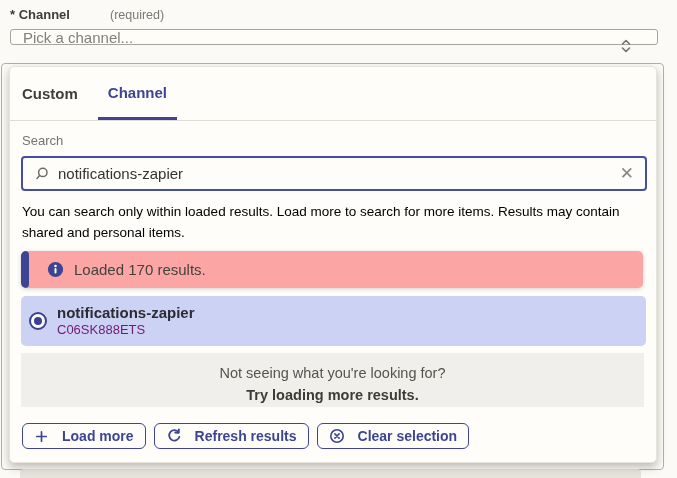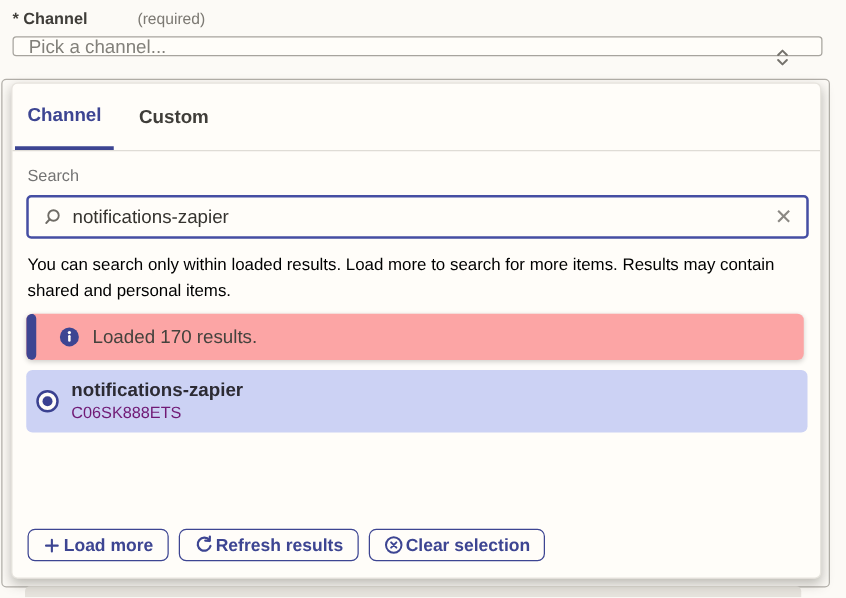--- a/index.html
+++ b/index.html
@@ -42,21 +42,21 @@
   .radio .dot{width:8px;height:8px;border-radius:50%;background:#3a4190;}
   .item .meta{margin-left:10px;display:flex;flex-direction:column;line-height:17px;}
   .item .name{font-size:15px;font-weight:bold;color:#2c2b33;}
   .item .id{font-size:13px;color:#701a75;}
 
   .hint{position:absolute;left:11px;top:286px;width:623px;height:54px;background:#f1efeb;text-align:center;box-sizing:border-box;padding-top:9px;line-height:22px;}
   .hint .l1{font-size:14.5px;color:#56544f;}
   .hint .l2{font-size:14.5px;font-weight:bold;color:#3d3b36;}
 
   .btn-row{position:absolute;left:12px;top:356px;display:flex;gap:8px;}
-  .btn{display:inline-flex;align-items:center;gap:2px;height:26px;padding:0 11px;border:1.5px solid #3d4592;border-radius:6px;background:transparent;color:#3d4592;font-family:inherit;font-size:14px;font-weight:bold;cursor:pointer;box-sizing:border-box;text-align:right;}
+  .btn{display:inline-flex;align-items:center;gap:13px;height:26px;padding:0 11px;border:1.5px solid #3d4592;border-radius:6px;background:transparent;color:#3d4592;font-family:inherit;font-size:14px;font-weight:bold;cursor:pointer;box-sizing:border-box;text-align:right;}
   .btn svg{flex:none;}
 </style>
 </head>
 <body>
 
 <div class="stage">
 
   <div class="field-label">
     <span class="lbl">* Channel</span>
     <span class="req">(required)</span>
@@ -71,25 +71,25 @@
         </svg>
     </span>
   </div>
 
   <div class="underlay"></div>
   <div class="bottom-strip"></div>
 
   <div class="panel">
 
     <div class="tabs">
+      <div class="tab">
+        <span>Custom</span>
+      </div>
       <div class="tab active">
         <span>Channel</span>
-      </div>
-      <div class="tab">
-        <span>Custom</span>
       </div>
     </div>
 
     <div class="search-label">Search</div>
 
     <div class="search-box">
       <svg class="mag" width="16" height="16" viewBox="0 0 16 16">
           <circle cx="8.8" cy="6.4" r="4.2" fill="none" stroke="#6f6c66" stroke-width="1.5"></circle>
           <line x1="5.6" y1="9.6" x2="3" y2="12.4" stroke="#6f6c66" stroke-width="1.5" stroke-linecap="round"></line>
         </svg>
@@ -112,20 +112,24 @@
     <div class="item">
       <span class="radio">
           <span class="dot"></span>
         </span>
       <span class="meta">
         <span class="name">notifications-zapier</span>
         <span class="id">C06SK888ETS</span>
       </span>
     </div>
 
+    <div class="hint">
+      <div class="l1">Not seeing what you're looking for?</div>
+      <div class="l2">Try loading more results.</div>
+    </div>
 
     <div class="btn-row">
       <button class="btn">
         <svg width="15" height="15" viewBox="0 0 16 16">
             <path d="M8 3v10M3 8h10" stroke="#3d4592" stroke-width="1.8" stroke-linecap="round"></path>
           </svg>
         <span>Load more</span>
       </button>
       <button class="btn">
         <svg width="16" height="16" viewBox="0 0 16 16">

